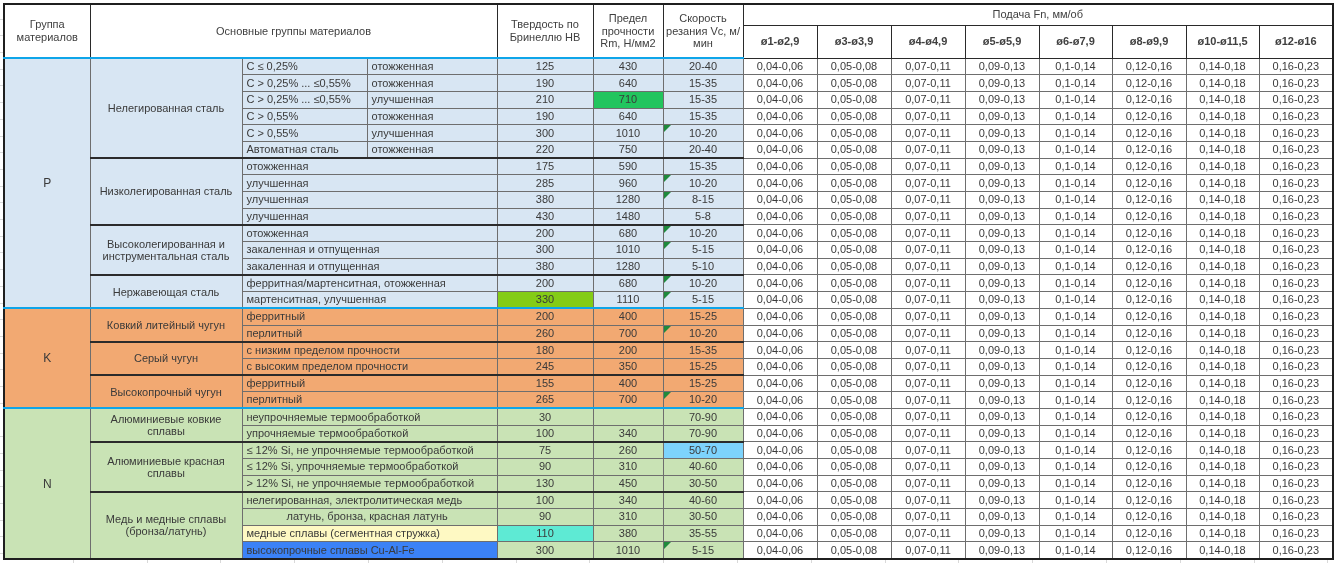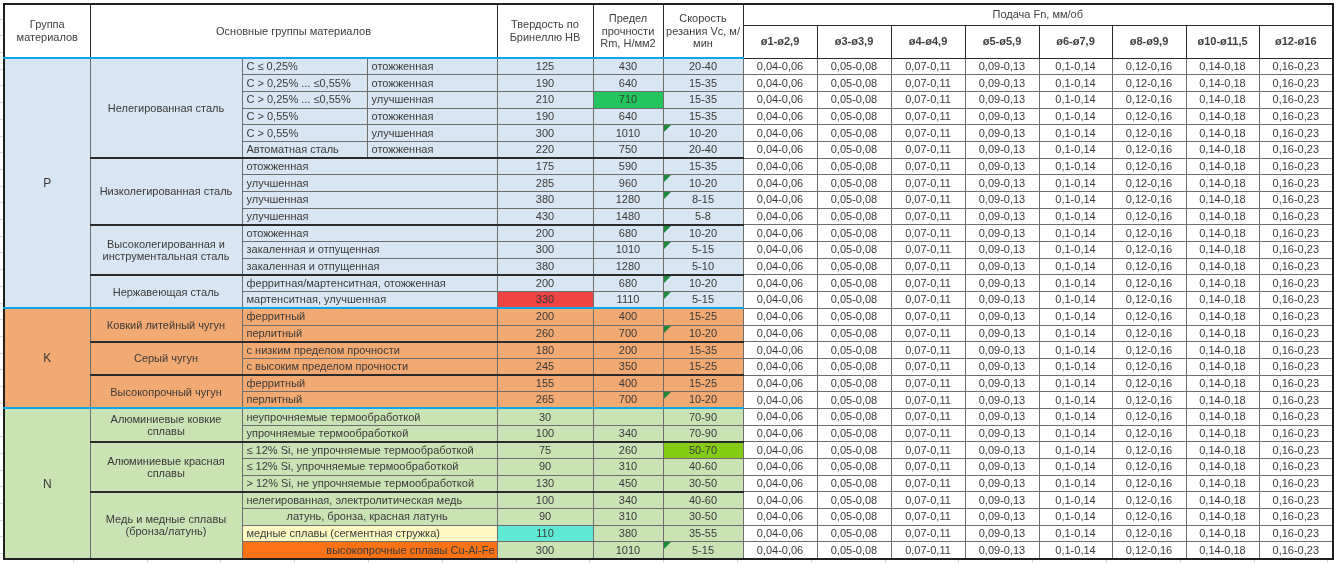--- a/index.html
+++ b/index.html
@@ -277,21 +277,21 @@
         <td class="num feed">0,05-0,08</td>
         <td class="num feed">0,07-0,11</td>
         <td class="num feed">0,09-0,13</td>
         <td class="num feed">0,1-0,14</td>
         <td class="num feed">0,12-0,16</td>
         <td class="num feed">0,14-0,18</td>
         <td class="num feed">0,16-0,23</td>
       </tr>
       <tr>
         <td class="left sec" colspan="2" style="background: rgb(216, 230, 243);">мартенситная, улучшенная</td>
-        <td class="num sec" style="background: #ef4444;">330</td>
+        <td class="num sec" style="background: #84cc16;">330</td>
         <td class="num sec" style="background: rgb(216, 230, 243);">1110</td>
         <td class="num sec vc" style="background: rgb(216, 230, 243);">5-15<span class="tri" style="border-top-color: rgb(31, 138, 60);"></span></td>
         <td class="num feed">0,04-0,06</td>
         <td class="num feed">0,05-0,08</td>
         <td class="num feed">0,07-0,11</td>
         <td class="num feed">0,09-0,13</td>
         <td class="num feed">0,1-0,14</td>
         <td class="num feed">0,12-0,16</td>
         <td class="num feed">0,14-0,18</td>
         <td class="num feed">0,16-0,23</td>
@@ -412,21 +412,21 @@
         <td class="num feed">0,1-0,14</td>
         <td class="num feed">0,12-0,16</td>
         <td class="num feed">0,14-0,18</td>
         <td class="num feed">0,16-0,23</td>
       </tr>
       <tr class="family-start">
         <td class="family-name sec" rowspan="3" style="background: rgb(201, 227, 181);">Алюминиевые красная сплавы</td>
         <td class="left sec" colspan="2" style="background: rgb(201, 227, 181);">≤ 12% Si, не упрочняемые термообработкой</td>
         <td class="num sec" style="background: rgb(201, 227, 181);">75</td>
         <td class="num sec" style="background: rgb(201, 227, 181);">260</td>
-        <td class="num sec vc" style="background: #84cc16;">50-70</td>
+        <td class="num sec vc" style="background: #7dd3fc;">50-70</td>
         <td class="num feed">0,04-0,06</td>
         <td class="num feed">0,05-0,08</td>
         <td class="num feed">0,07-0,11</td>
         <td class="num feed">0,09-0,13</td>
         <td class="num feed">0,1-0,14</td>
         <td class="num feed">0,12-0,16</td>
         <td class="num feed">0,14-0,18</td>
         <td class="num feed">0,16-0,23</td>
       </tr>
       <tr>
@@ -494,21 +494,21 @@
         <td class="num feed">0,04-0,06</td>
         <td class="num feed">0,05-0,08</td>
         <td class="num feed">0,07-0,11</td>
         <td class="num feed">0,09-0,13</td>
         <td class="num feed">0,1-0,14</td>
         <td class="num feed">0,12-0,16</td>
         <td class="num feed">0,14-0,18</td>
         <td class="num feed">0,16-0,23</td>
       </tr>
       <tr>
-        <td class="left sec" colspan="2" style="background: #f97316; text-align: right;">высокопрочные сплавы Cu-Al-Fe</td>
+        <td class="left sec" colspan="2" style="background: #3b82f6;">высокопрочные сплавы Cu-Al-Fe</td>
         <td class="num sec" style="background: rgb(201, 227, 181);">300</td>
         <td class="num sec" style="background: rgb(201, 227, 181);">1010</td>
         <td class="num sec vc" style="background: rgb(201, 227, 181);">5-15<span class="tri" style="border-top-color: rgb(31, 138, 60);"></span></td>
         <td class="num feed">0,04-0,06</td>
         <td class="num feed">0,05-0,08</td>
         <td class="num feed">0,07-0,11</td>
         <td class="num feed">0,09-0,13</td>
         <td class="num feed">0,1-0,14</td>
         <td class="num feed">0,12-0,16</td>
         <td class="num feed">0,14-0,18</td>

